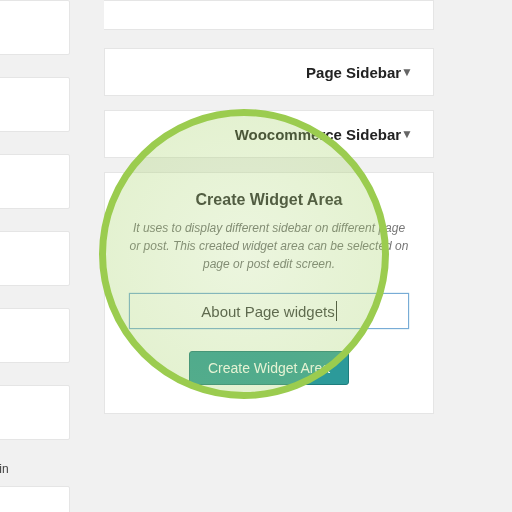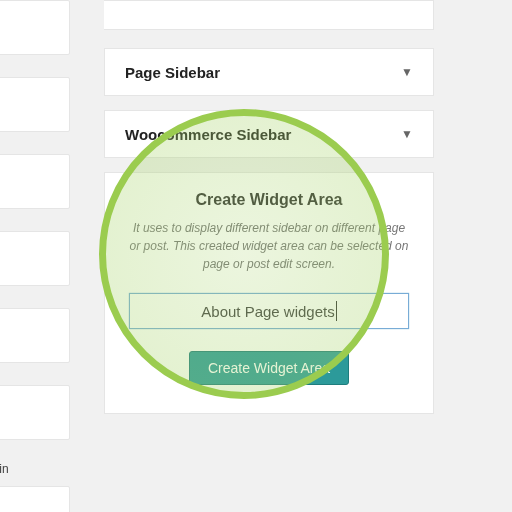--- a/index.html
+++ b/index.html
@@ -40,21 +40,21 @@
   margin-bottom: 18px;
   border-left: none;
 }
 .accordion {
   background: #fff;
   border: 1px solid #e5e5e5;
   height: 48px;
   margin-bottom: 14px;
   display: flex;
   align-items: center;
-  justify-content: space-between;
+  justify-content: flex-end;
   padding: 0 20px;
   cursor: pointer;
 }
 .accordion .title {
   font-weight: 600;
   font-size: 15px;
   color: #222;
 }
 .accordion .chev {
   color: #666;

